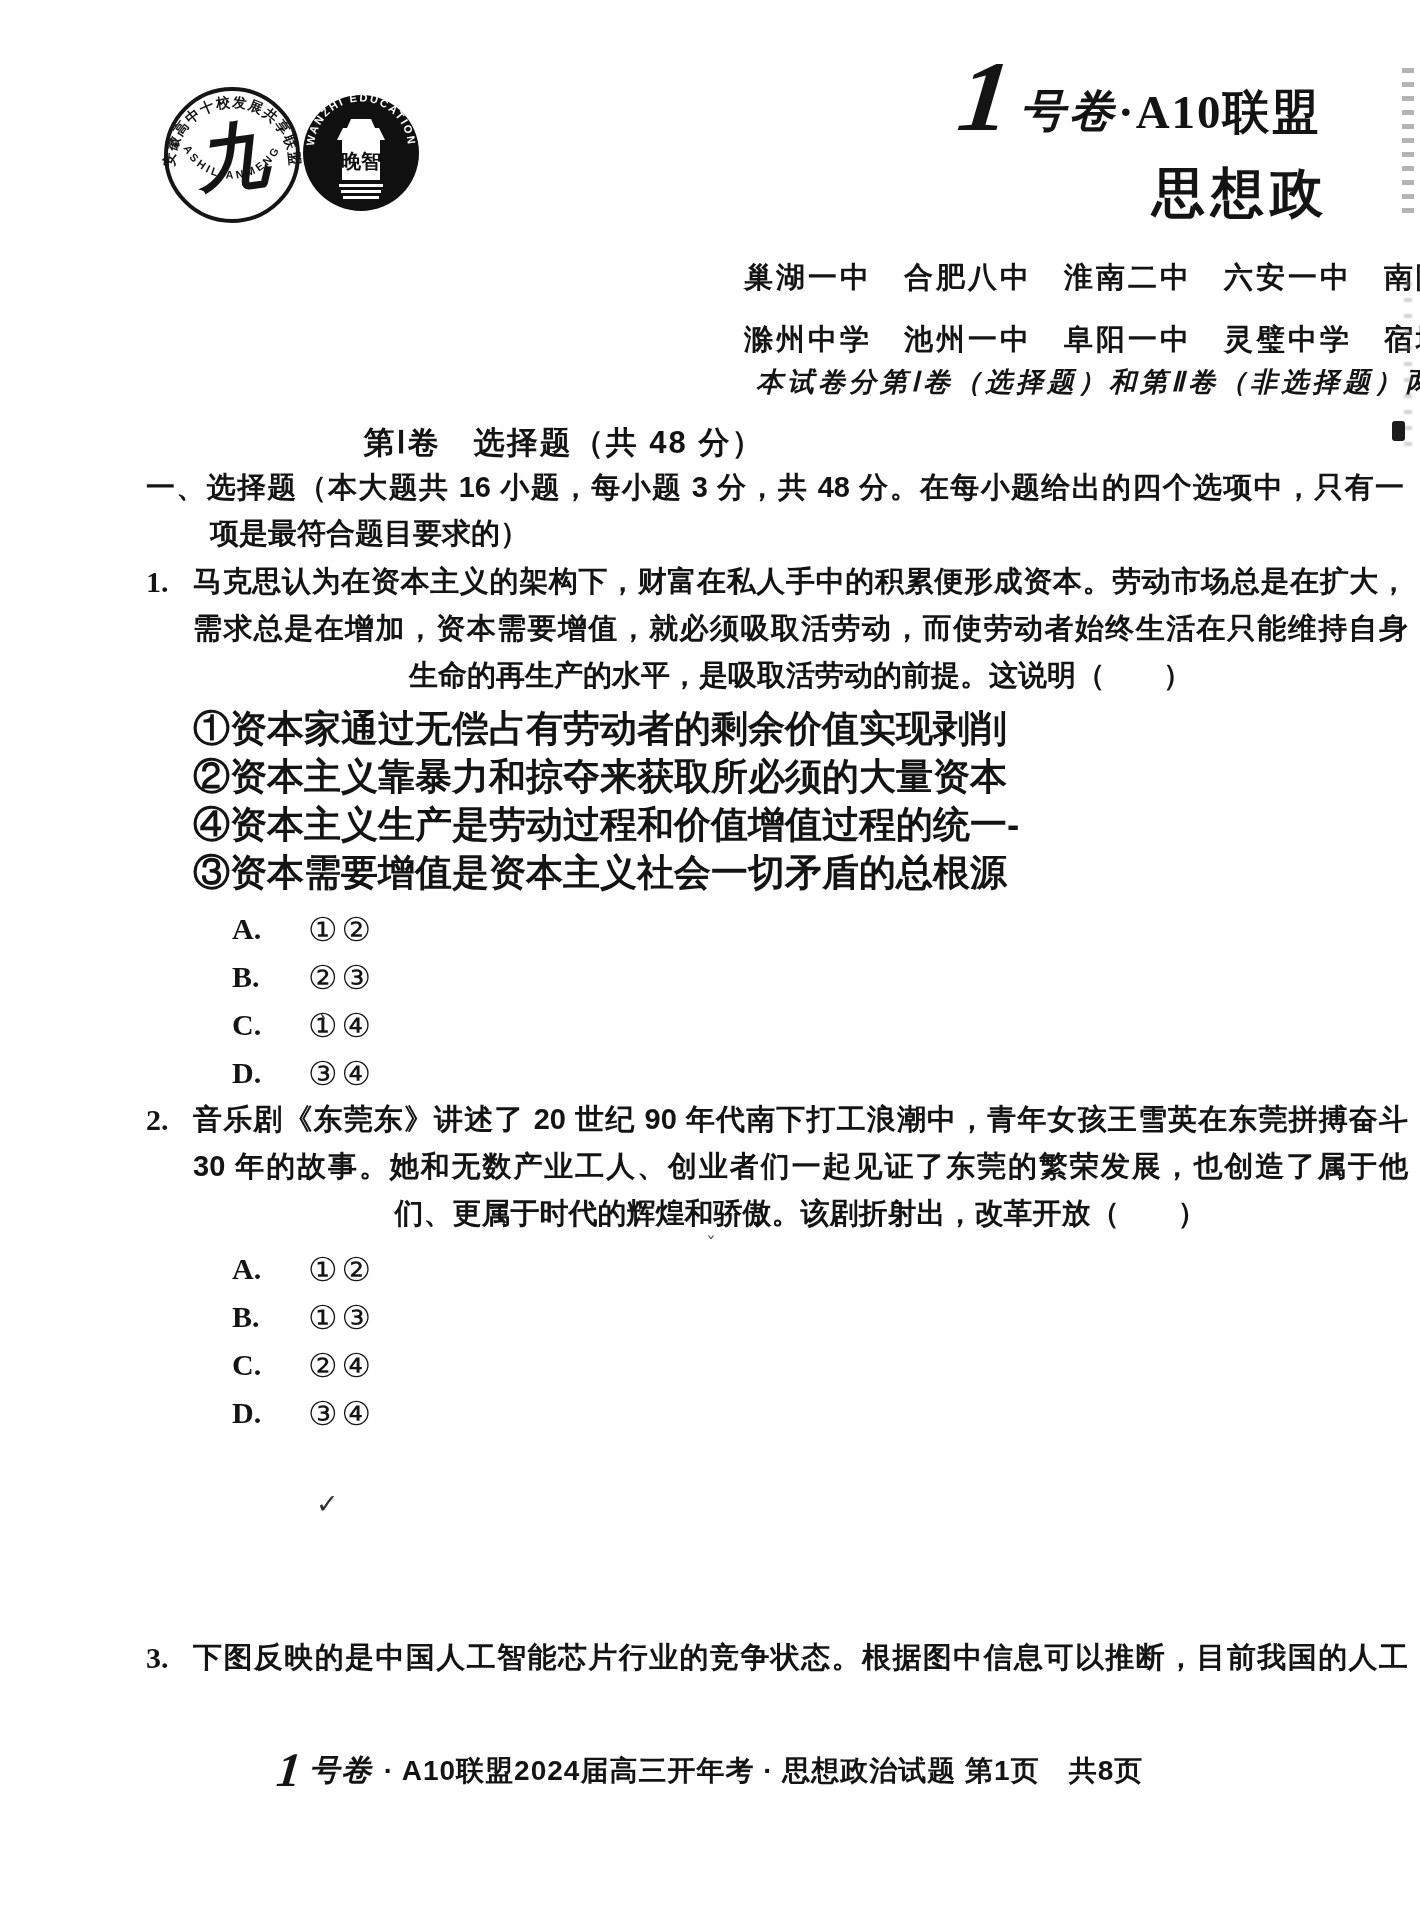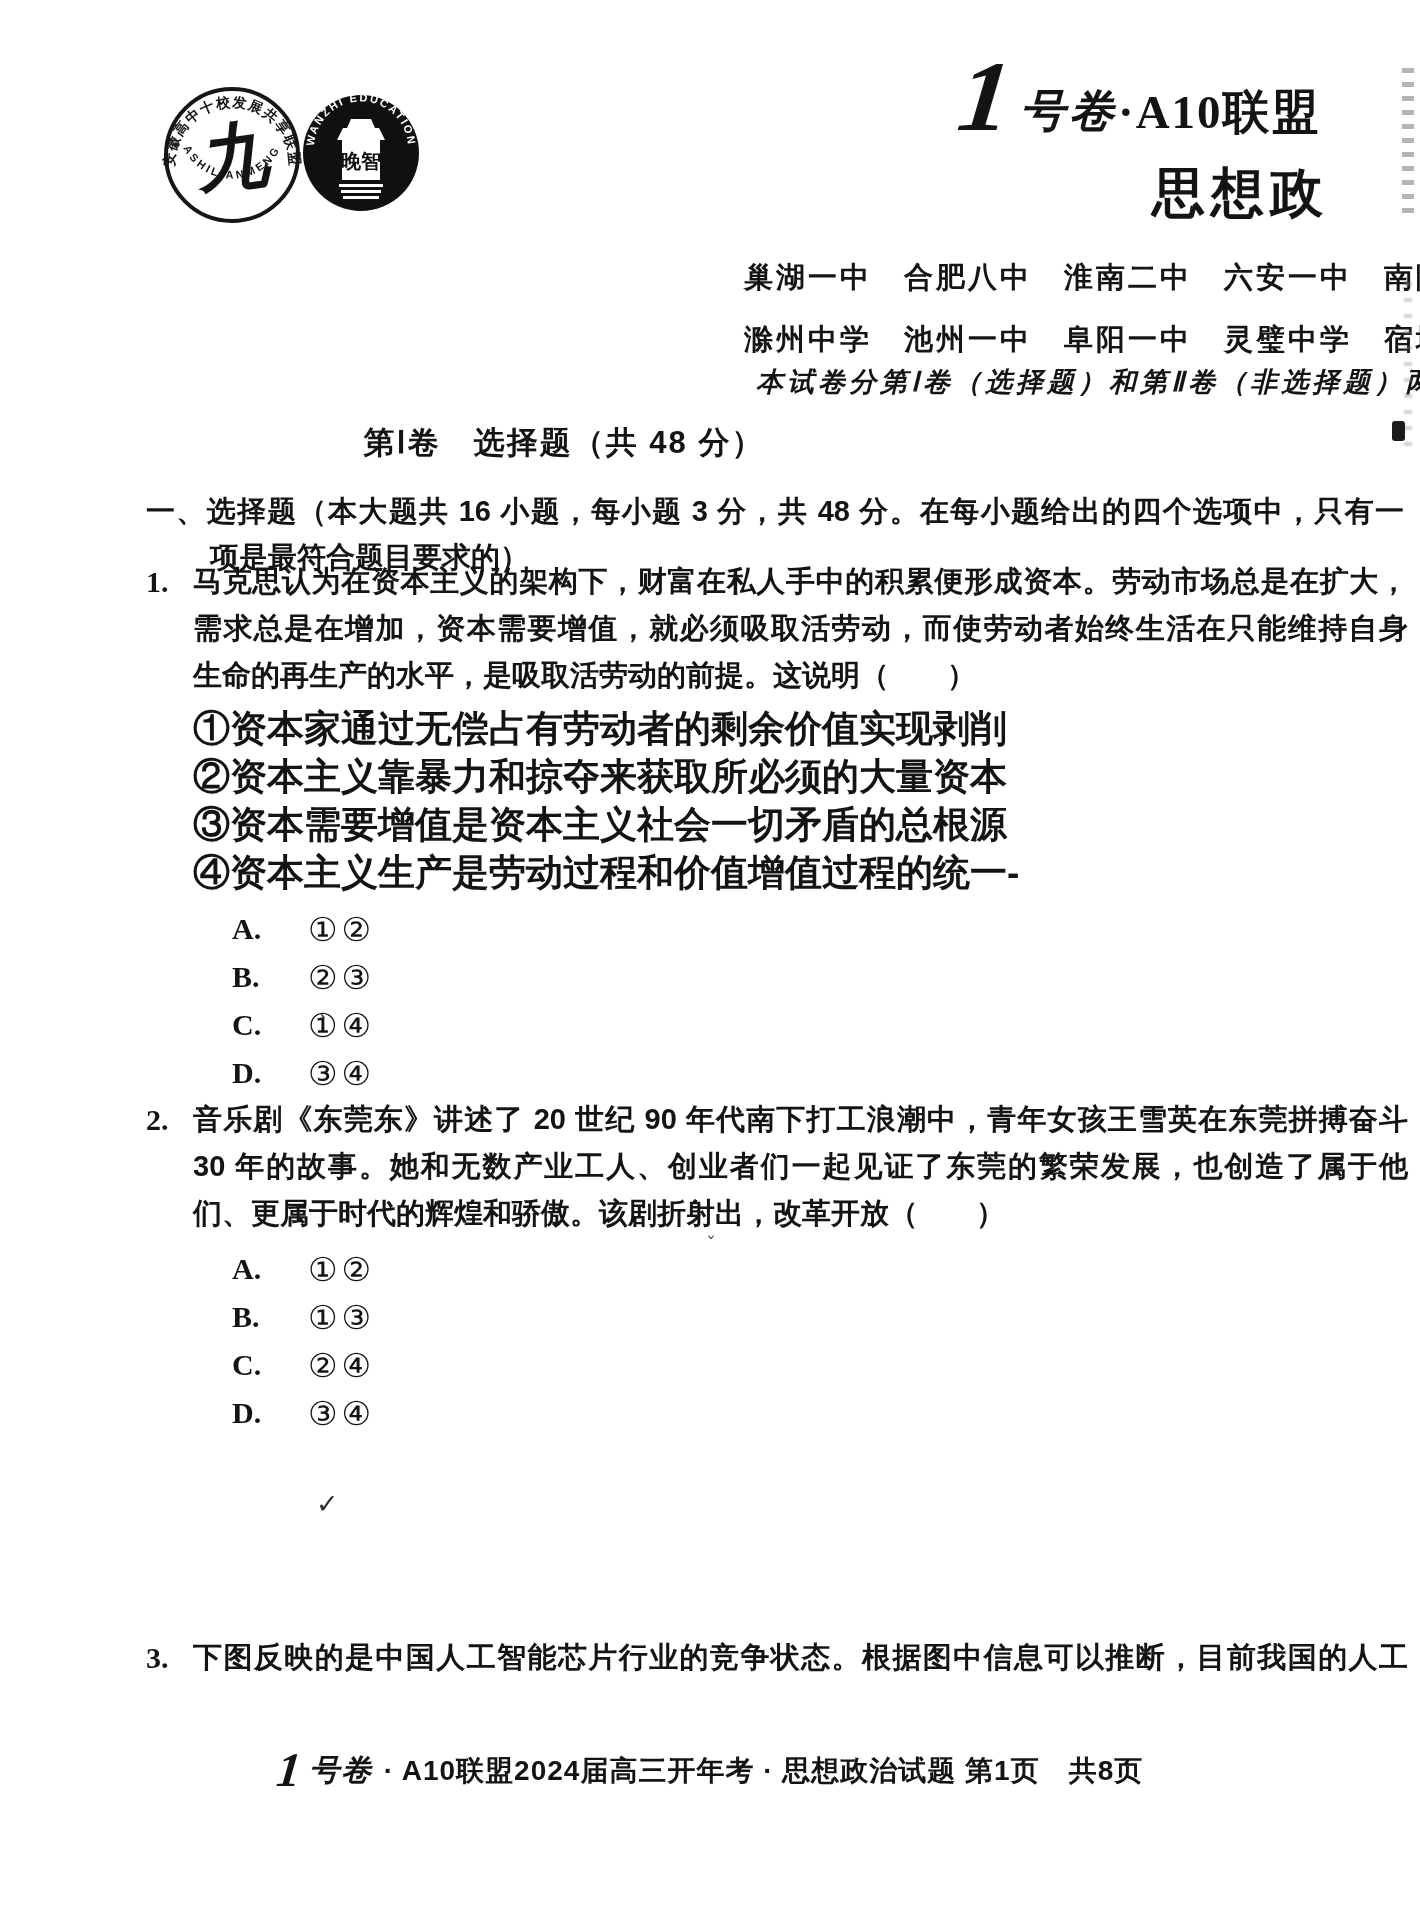--- a/index.html
+++ b/index.html
@@ -41,32 +41,32 @@
     font-family:"Liberation Serif",serif;font-style:italic;font-weight:600;
     font-size:27px;letter-spacing:4px;
   }
   
   .section-title{
     position:absolute;left:0;top:422px;width:1128px;text-align:center;
     font-size:31px;font-weight:800;letter-spacing:2px;
   }
   .instructions{position:absolute;left:146px;top:464px;width:1258px;}
   .ins-line{font-size:29px;font-weight:600;line-height:46px;}
-  .ins-line.fill{text-align:justify;text-align-last:justify;margin-top:24px;}
+  .ins-line.fill{text-align:justify;text-align-last:justify;}
   .ins-indent{padding-left:64px;}
   
   .question{position:absolute;left:146px;width:1264px;}
   .q1{top:558px}.q2{top:1096px}.q3{top:1634px}
   .stem-row{display:flex;}
   .qnum{
     flex:0 0 47px;font-family:"Liberation Serif",serif;font-weight:700;
     font-size:30px;line-height:47px;
   }
   .stem{width:1215px;}
-  .sline{font-size:29px;font-weight:600;line-height:47px;}
+  .sline{font-size:29px;font-weight:600;line-height:47px;text-align:center;}
   .sline.fill{text-align:justify;text-align-last:justify;}
   .items{margin-left:47px;margin-top:6px;}
   .item{font-size:37px;font-weight:600;line-height:48px;}
   .options{margin-left:86px;margin-top:8px;}
   .opt{display:flex;align-items:center;height:48px;}
   .opt-label{
     width:76px;font-family:"Liberation Serif",serif;font-weight:700;font-size:30px;
   }
   .opt-val{font-size:33px;font-weight:400;letter-spacing:4px;}
   
@@ -173,22 +173,22 @@
       <span class="qnum">1.</span>
       <div class="stem">
         <div class="sline fill">马克思认为在资本主义的架构下，财富在私人手中的积累便形成资本。劳动市场总是在扩大，</div>
         <div class="sline fill">需求总是在增加，资本需要增值，就必须吸取活劳动，而使劳动者始终生活在只能维持自身</div>
         <div class="sline">生命的再生产的水平，是吸取活劳动的前提。这说明（　　）</div>
       </div>
     </div>
     <div class="items">
       <div class="item">①资本家通过无偿占有劳动者的剩余价值实现剥削</div>
       <div class="item">②资本主义靠暴力和掠夺来获取所必须的大量资本</div>
+      <div class="item">④资本主义生产是劳动过程和价值增值过程的统一-</div>
       <div class="item">③资本需要增值是资本主义社会一切矛盾的总根源</div>
-      <div class="item">④资本主义生产是劳动过程和价值增值过程的统一-</div>
     </div>
     <div class="options">
       <div class="opt">
         <span class="opt-label">A.</span>
         <span class="opt-val">①②</span>
       </div>
       <div class="opt">
         <span class="opt-label">B.</span>
         <span class="opt-val">②③</span>
       </div>

